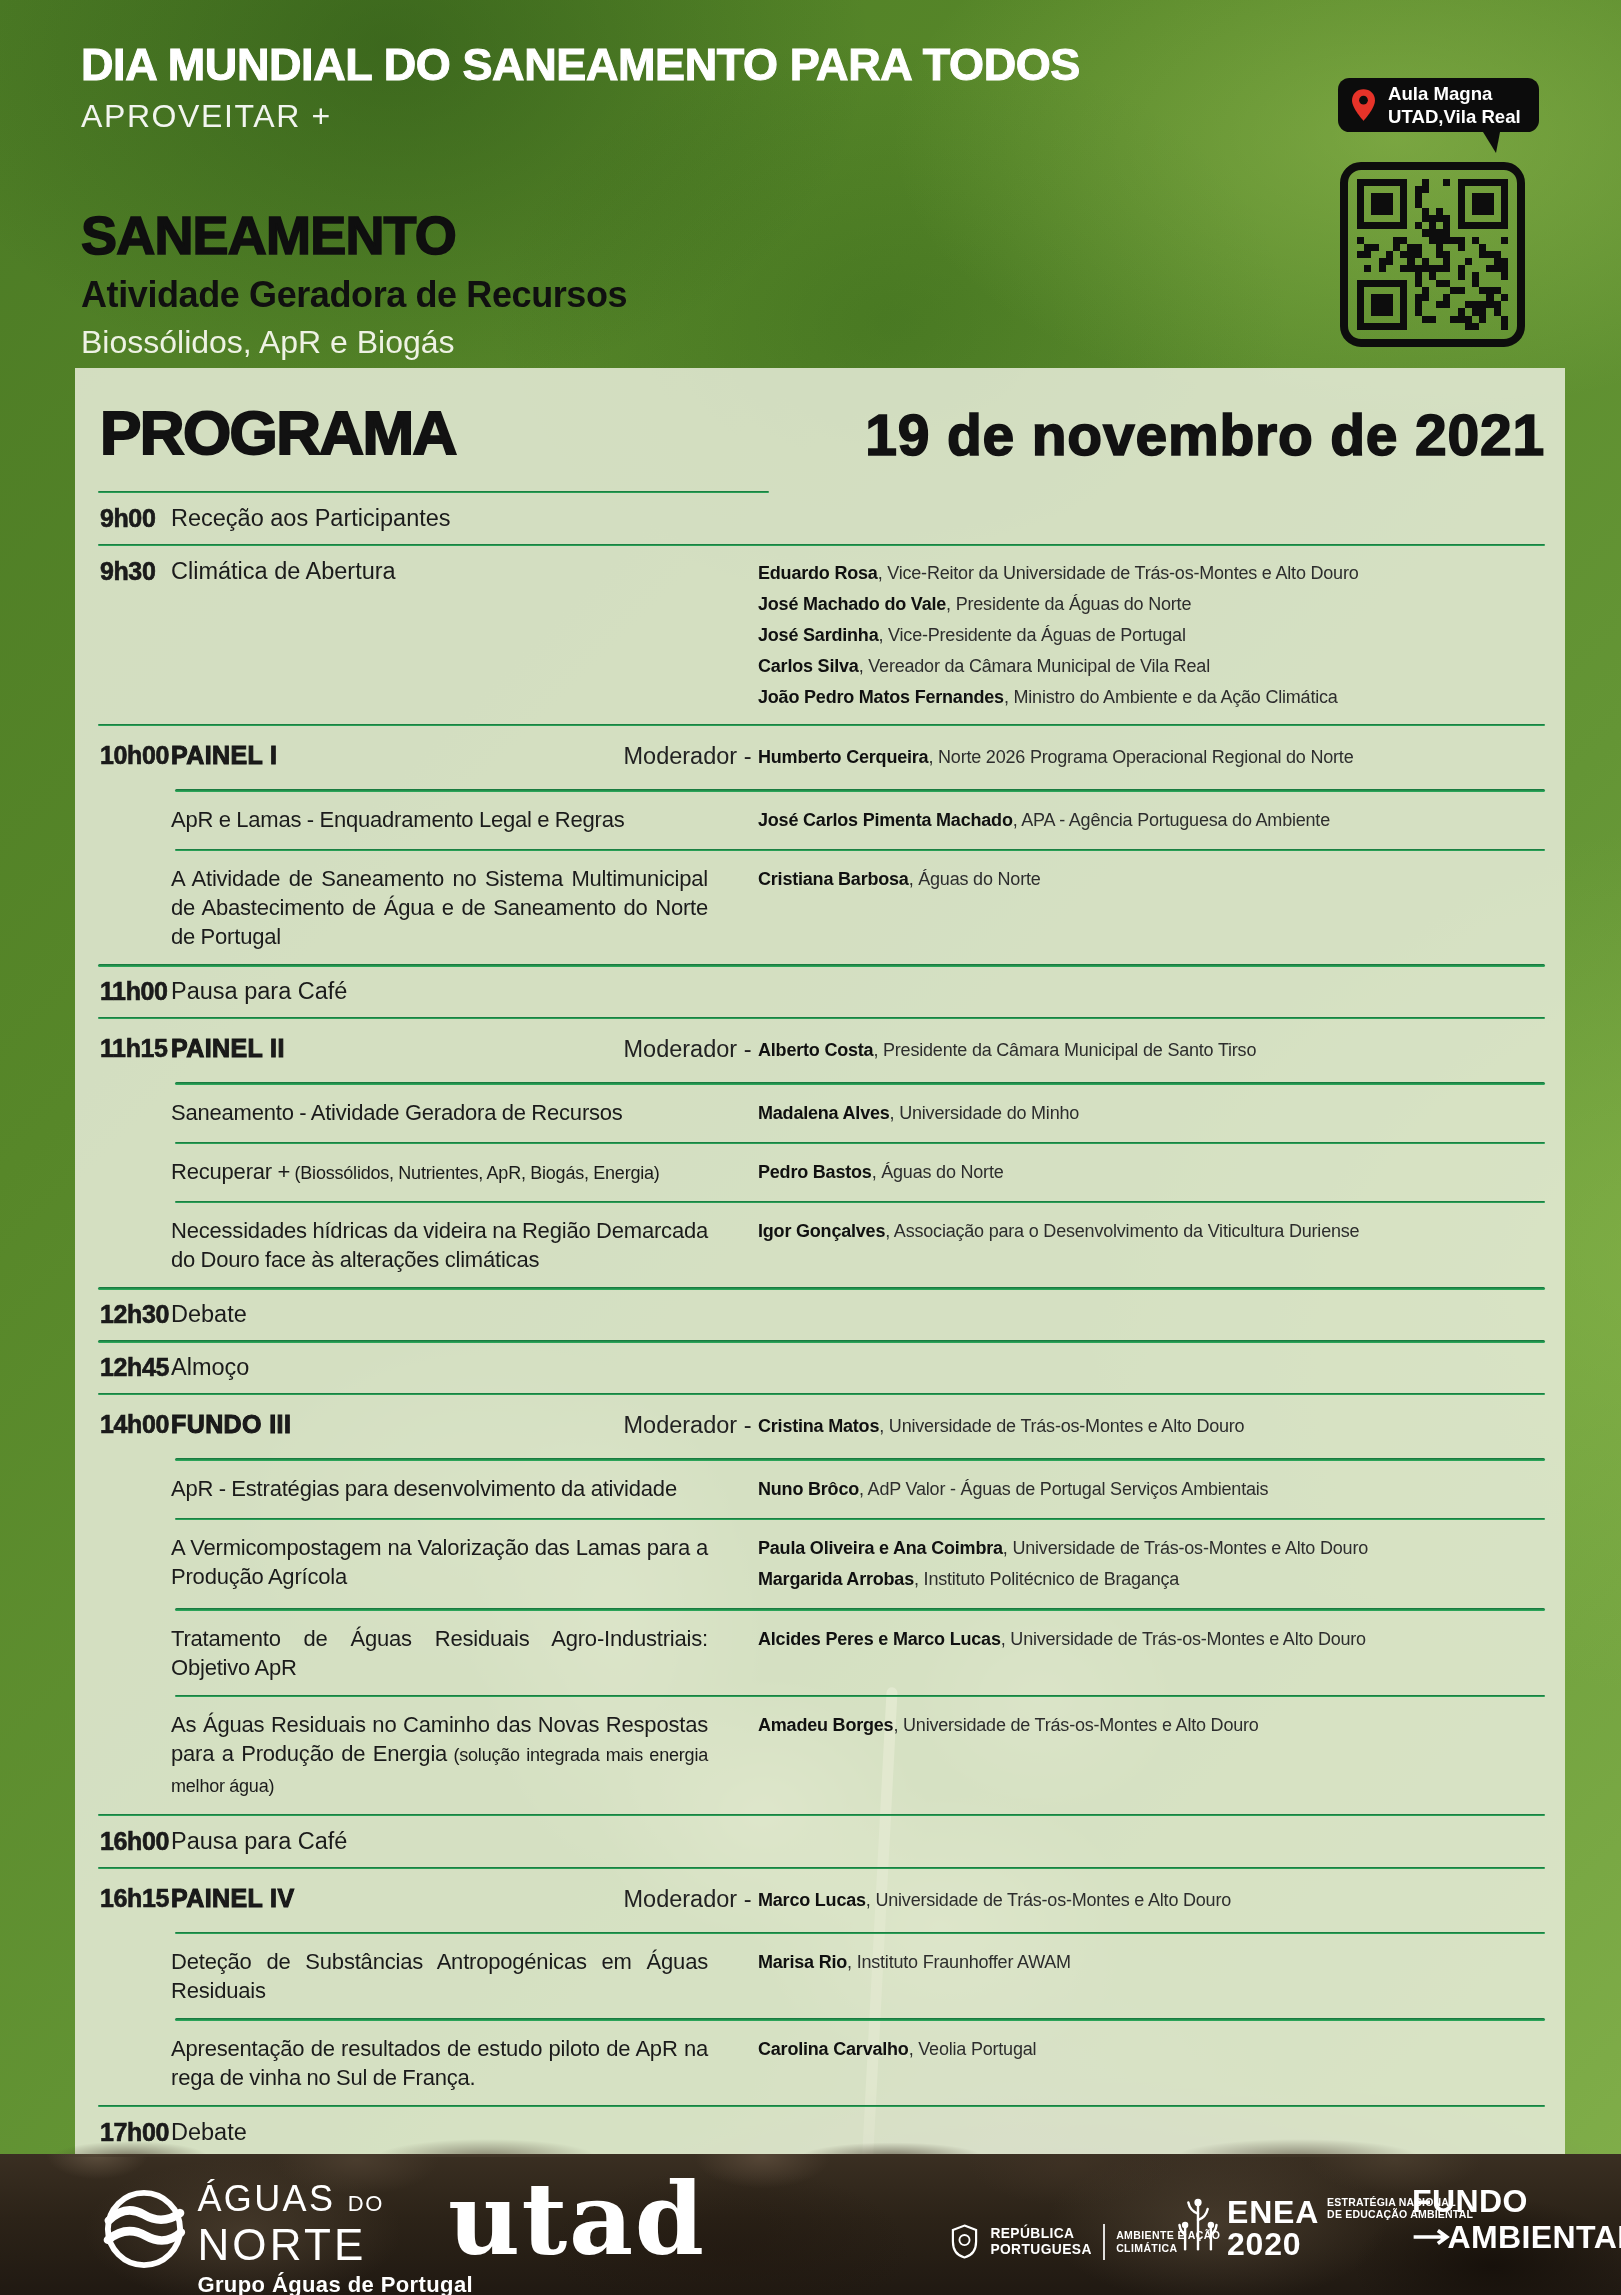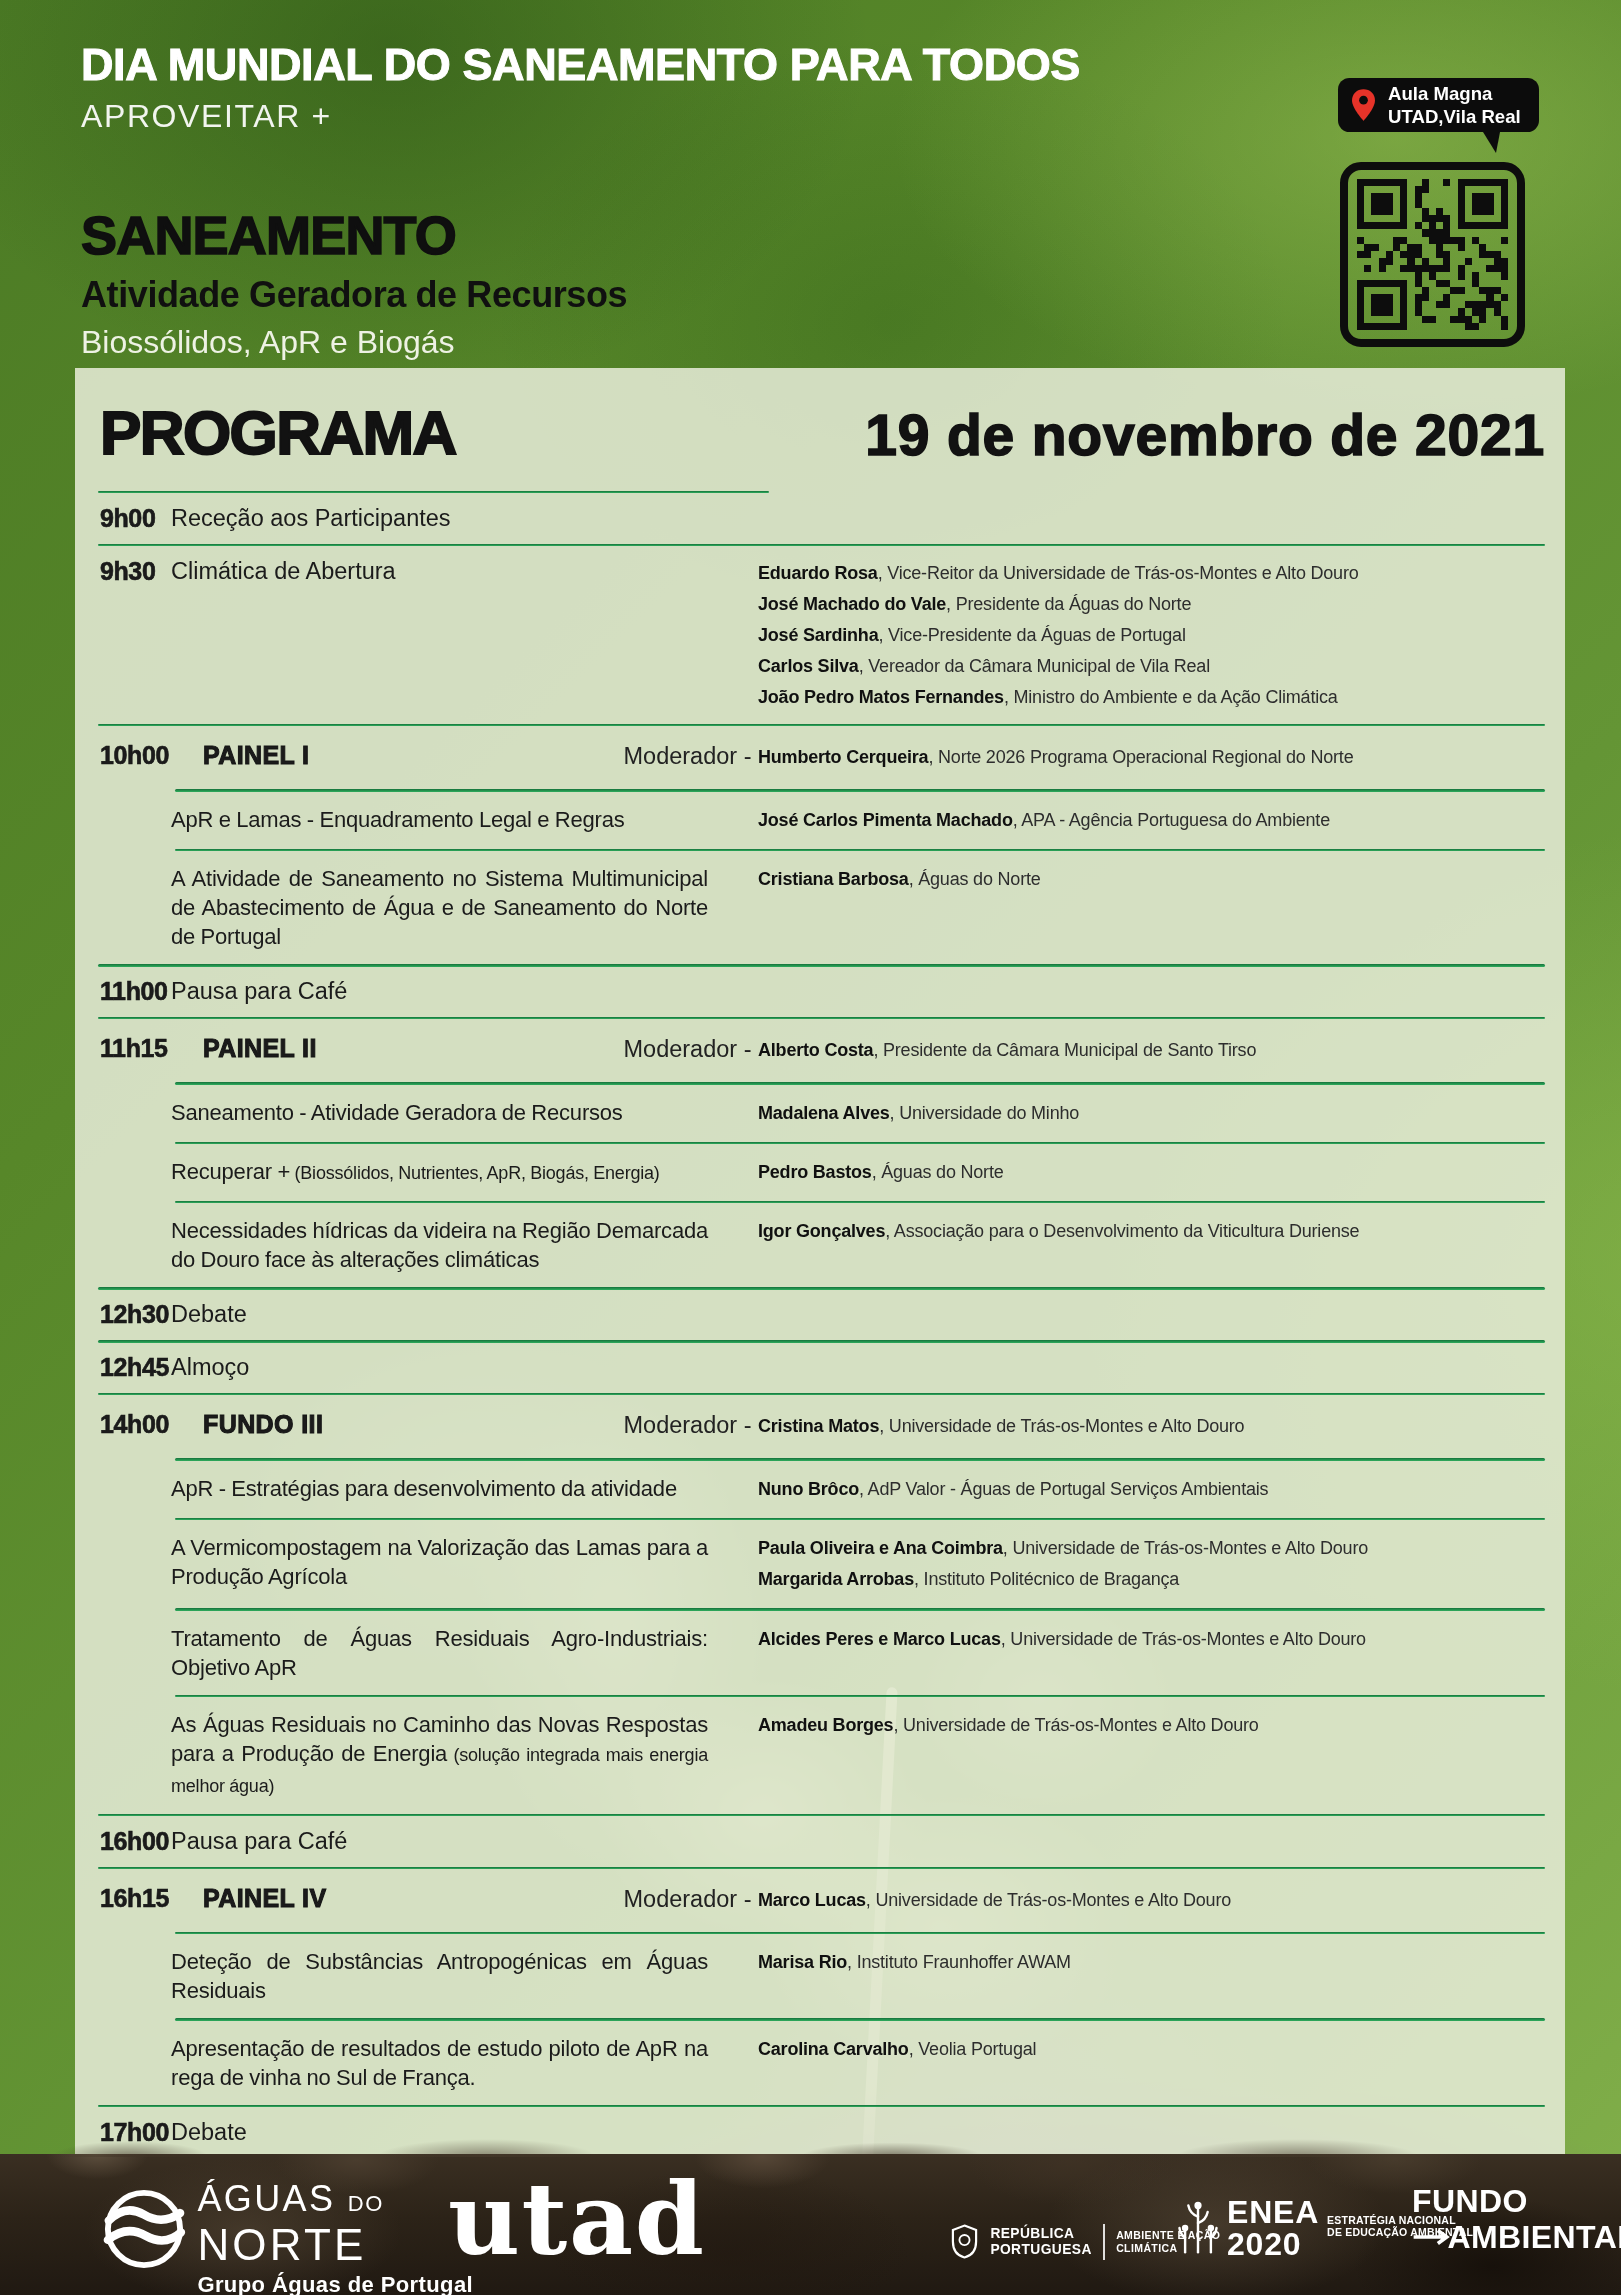--- a/index.html
+++ b/index.html
@@ -97,21 +97,21 @@
   .sep{height:2.4px;background:linear-gradient(#15713a,#2fae5e);border-radius:1.6px;}
   .sep-full{margin:0 20px 0 23px;}
   .sep-sub{margin:0 20px 0 100px;}
   .sep-half{margin-left:23px;width:671px;}
   .row{display:grid;grid-template-columns:71px 587px 1fr;padding:11.4px 20px 11.4px 25px;align-items:start;color:#1b1b1b;}
   .row-talk{padding-top:13px;padding-bottom:13px;}
   .row-panel{padding-top:16px;padding-bottom:16px;}
   .time{font-size:25px;font-weight:700;letter-spacing:-0.4px;-webkit-text-stroke:0.6px #141414;line-height:27.6px;}
   .label{font-size:23.5px;line-height:27.6px;}
   .span2{grid-column:2/4;}
-  .panelmid{display:flex;justify-content:space-between;align-items:baseline;padding-right:6.5px;margin-left:32px;}
+  .panelmid{display:flex;justify-content:space-between;align-items:baseline;padding-right:6.5px;}
   .panel-label{font-size:25px;font-weight:700;letter-spacing:0.4px;-webkit-text-stroke:1px #141414;line-height:27.6px;}
   .modprefix{font-size:23.5px;color:#222;}
   .topic{font-size:22px;line-height:29px;text-align:justify;padding-right:50px;letter-spacing:-0.2px;word-spacing:-0.4px;}
   .note{font-size:18px;}
   .spks{}
   .spk{font-size:18px;line-height:31px;letter-spacing:-0.2px;}
   .spk b{font-weight:700;color:#101010;}
   .aff{font-weight:400;color:#2d2d2d;}
   
   .footer{position:absolute;z-index:5;inset:0;pointer-events:none;color:#fff;}
@@ -119,21 +119,21 @@
   .adn-circle{width:84px;height:84px;margin-top:6.5px;}
   .adn-l1{font-size:36px;letter-spacing:2.4px;line-height:37px;}
   .adn-l1 .sm{font-size:22px;letter-spacing:1.6px;}
   .adn-l2{font-size:44px;letter-spacing:3.2px;line-height:45px;}
   .adn-tag{font-size:22px;font-weight:700;margin-top:4.9px;letter-spacing:0.4px;}
   .logo-utad{position:absolute;left:448px;top:2175px;font-family:"DejaVu Serif", serif;font-weight:bold;font-size:99px;line-height:89px;letter-spacing:1.6px;}
   .logo-rp{position:absolute;left:950px;top:2223px;display:flex;align-items:center;gap:11.4px;}
   .rp-name{font-size:13.8px;font-weight:700;line-height:16px;letter-spacing:0.4px;}
   .rp-div{width:1.6px;height:36px;background:rgba(255,255,255,.85);}
   .rp-dept{font-size:10.5px;font-weight:700;width:138px;line-height:13px;letter-spacing:0.4px;}
-  .logo-enea{position:absolute;left:1177px;top:2196px;display:flex;gap:8px;align-items:center;}
+  .logo-enea{position:absolute;left:1177px;top:2196px;display:flex;gap:8px;align-items:flex-start;}
   .enea-big{font-size:32px;font-weight:700;line-height:32px;letter-spacing:0.8px;}
   .enea-small{font-size:10.5px;font-weight:700;line-height:12px;margin-bottom:3.2px;letter-spacing:0.2px;}
   .logo-fundo{position:absolute;left:1412px;top:2183px;}
   .fundo-line{font-size:32px;font-weight:700;line-height:36px;letter-spacing:0.4px;display:flex;align-items:center;}
   .fundo-line svg{margin-right:-6.5px;}
 </style>
 </head>
 <body>
 
 <div class="bg"></div>

